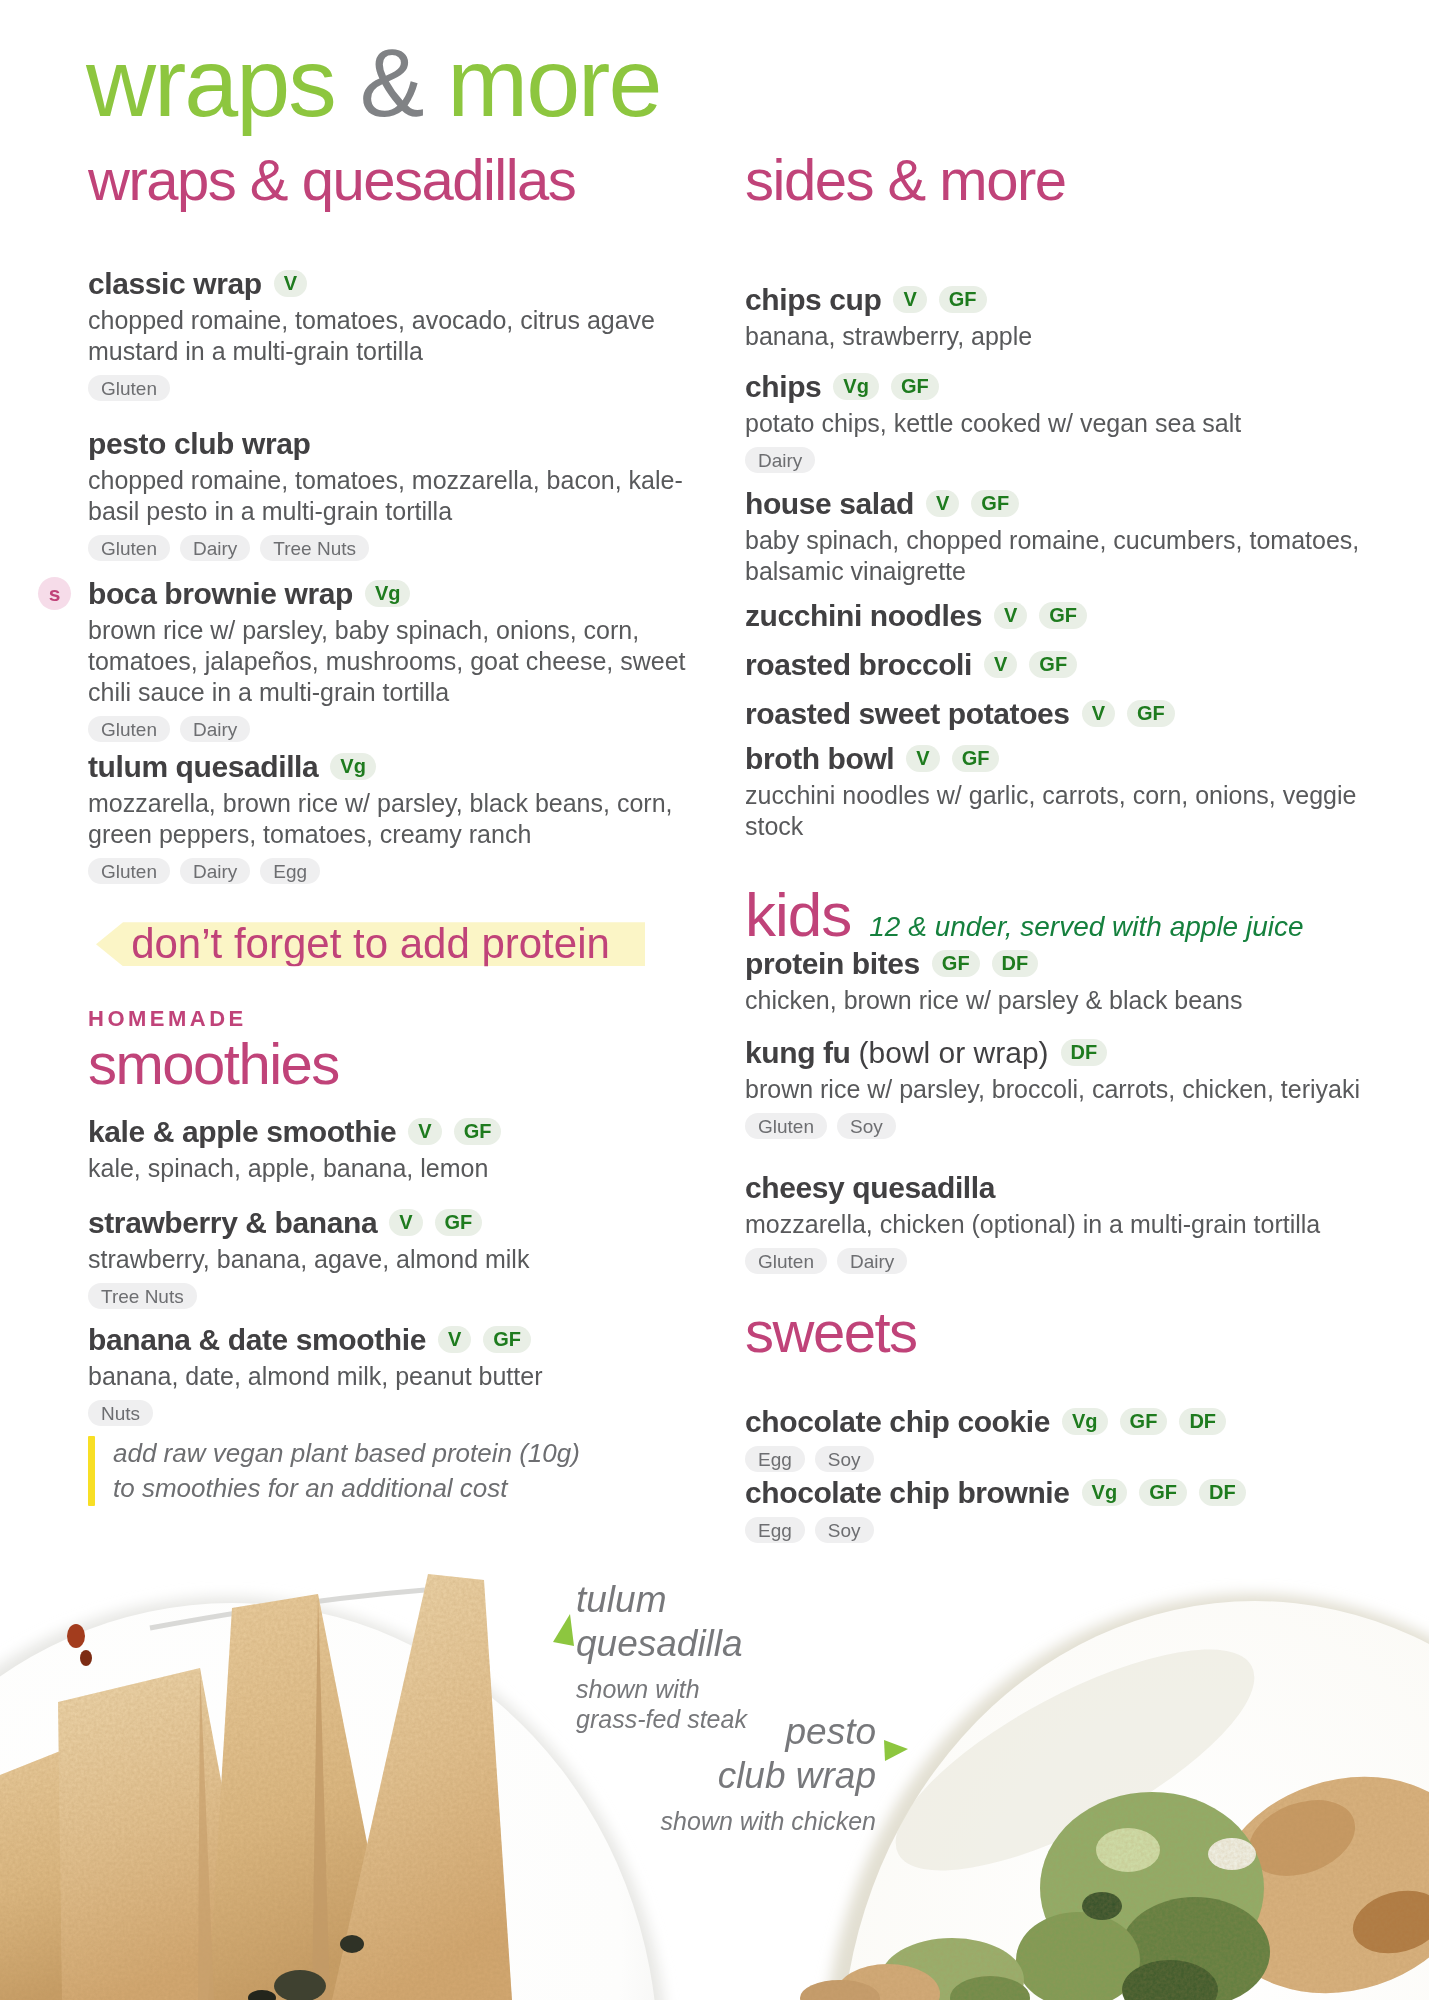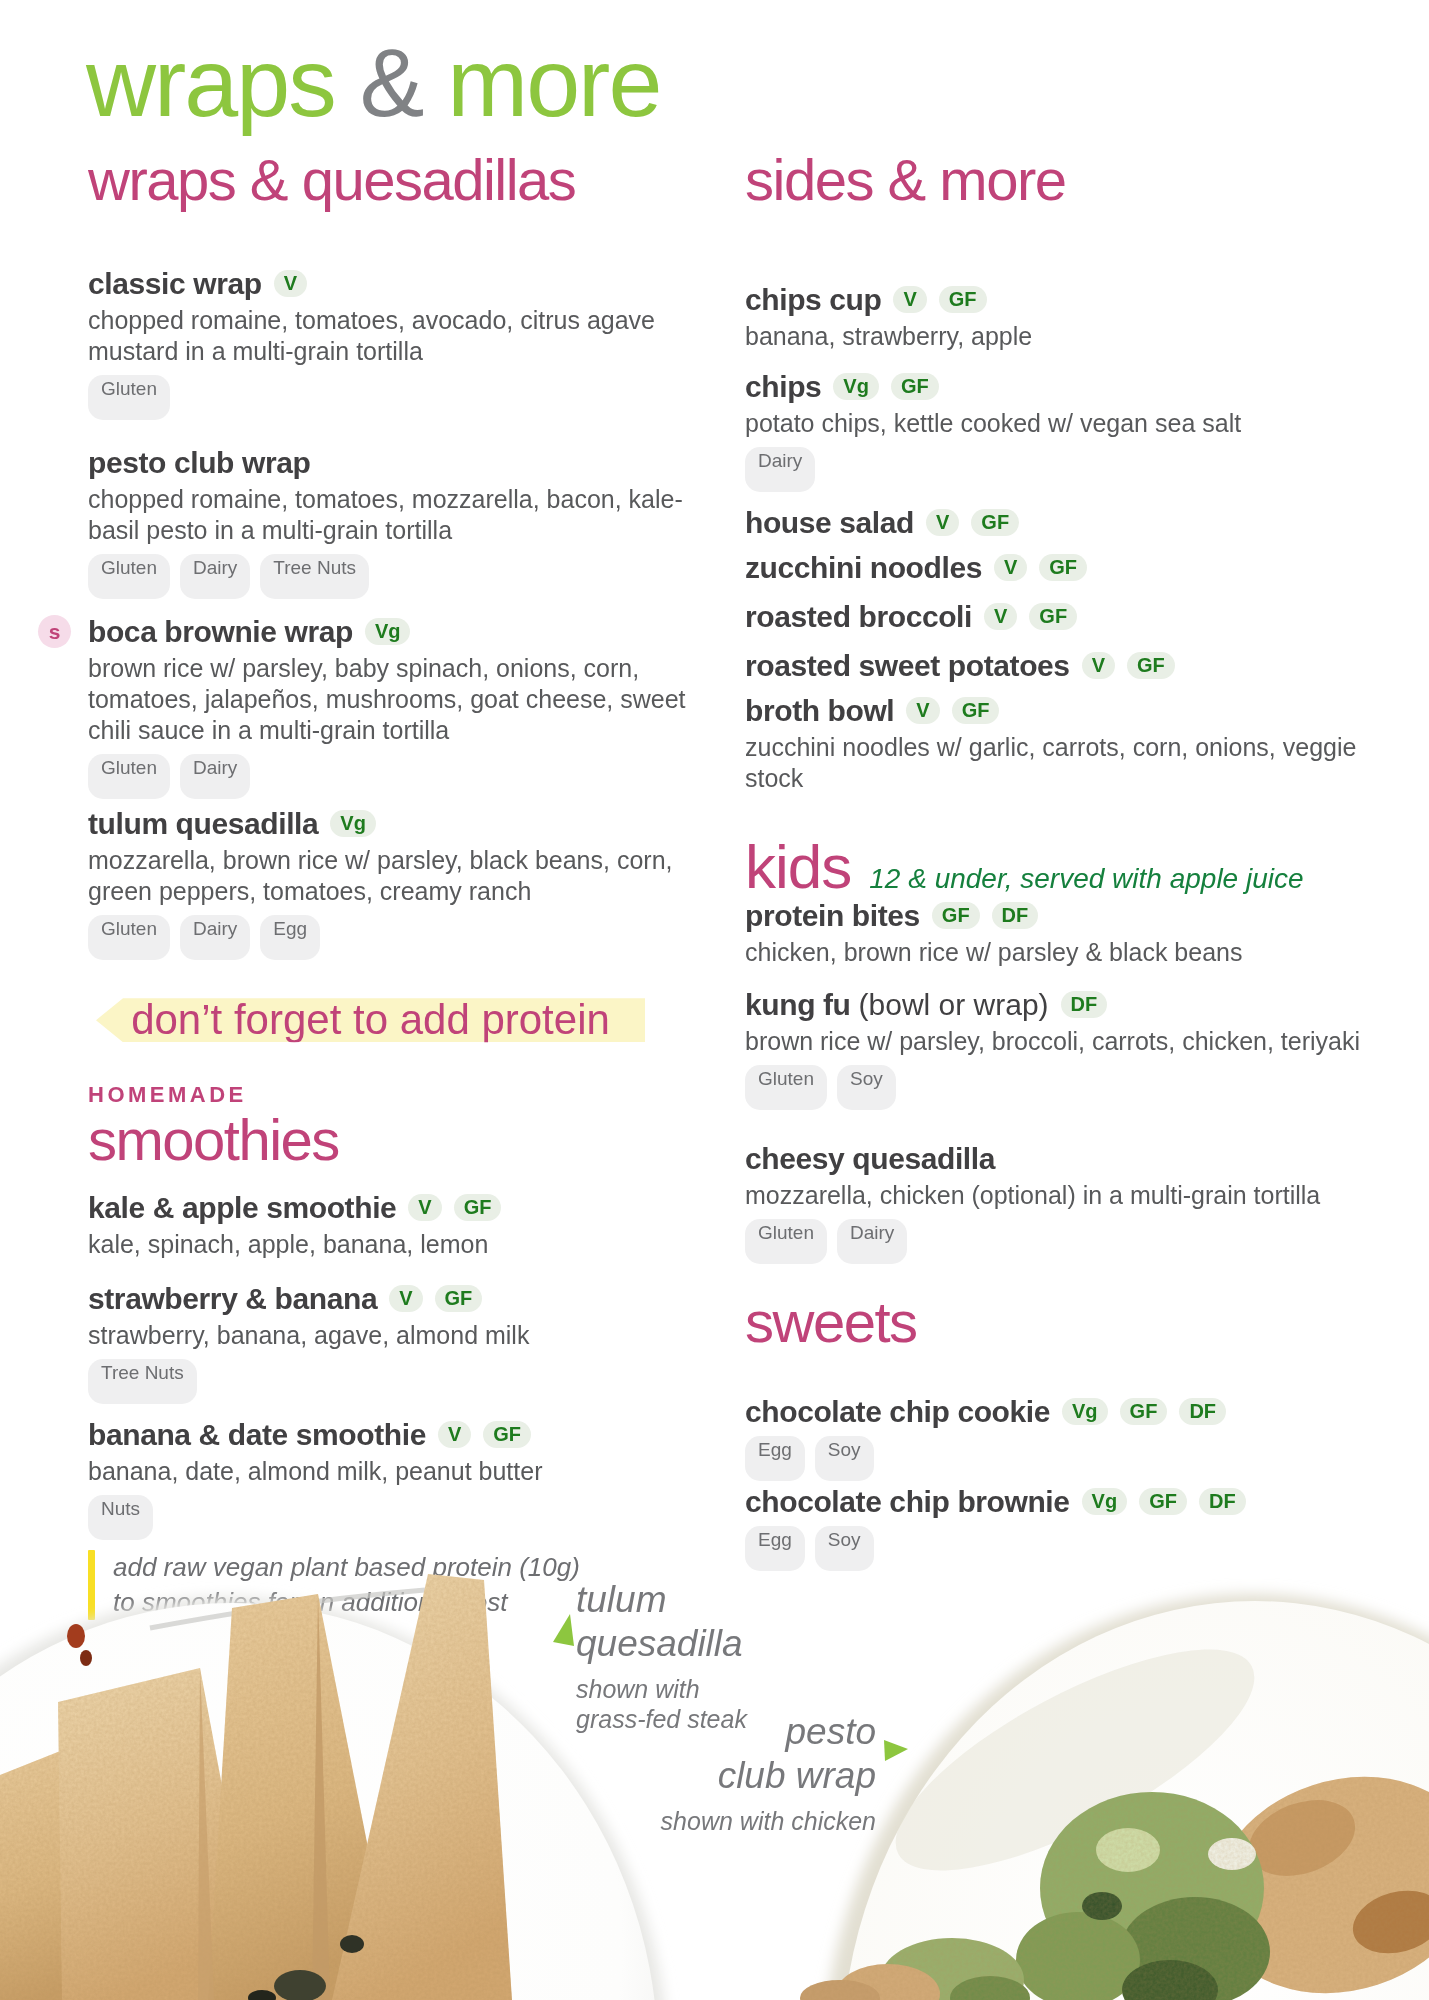--- a/index.html
+++ b/index.html
@@ -32,21 +32,21 @@
   .item{position:relative;}
   .ihead{display:flex;align-items:center;gap:12px;}
   .iname{font-size:30px;font-weight:bold;color:var(--name);letter-spacing:-0.4px;line-height:33px;}
   .isuffix{font-size:30px;font-weight:normal;color:var(--name);line-height:33px;margin-left:-4px;}
   .badge{font-size:20px;font-weight:bold;color:var(--badge-green);background:var(--badge-bg);
          padding:3px 10px 4px;border-radius:16px;line-height:1;}
   .idesc{font-size:25px;color:var(--desc);line-height:31px;margin-top:5px;}
   .narrow{max-width:620px;}
   .pills{display:flex;gap:10px;margin-top:8px;}
   .pill{font-size:19px;color:var(--pill-text);background:var(--pill-bg);
-        padding:4px 13px 22px;border-radius:15px;line-height:1;text-align:right;}
+        padding:4px 13px 3px;border-radius:15px;line-height:1;text-align:right;}
   .spicy{position:absolute;left:-50px;top:0;width:33px;height:33px;border-radius:50%;
          background:#f6dce9;color:var(--magenta);font-weight:bold;font-size:21px;
          display:flex;align-items:center;justify-content:center;}
 
   .banner{width:549px;height:44px;margin:0 0 40px 8px;background:var(--banner-bg);
           clip-path:polygon(27px 0,100% 0,100% 100%,27px 100%,0 50%);
           display:flex;align-items:center;justify-content:center;
           color:var(--magenta);font-size:42px;}
   .eyebrow{margin:0 0 2px;font-size:22px;font-weight:bold;letter-spacing:3.5px;color:var(--magenta);}
 
@@ -196,20 +196,21 @@
         <span class="pill">Dairy</span>
       </div>
     </div>
 
     <div class="item mb12">
       <div class="ihead">
         <span class="iname">house salad</span>
         <span class="badge">V</span>
         <span class="badge">GF</span>
       </div>
+      <div class="idesc narrow">baby spinach, chopped romaine, cucumbers, tomatoes, balsamic vinaigrette</div>
     </div>
 
     <div class="item mb16">
       <div class="ihead">
         <span class="iname">zucchini noodles</span>
         <span class="badge">V</span>
         <span class="badge">GF</span>
       </div>
     </div>
 

